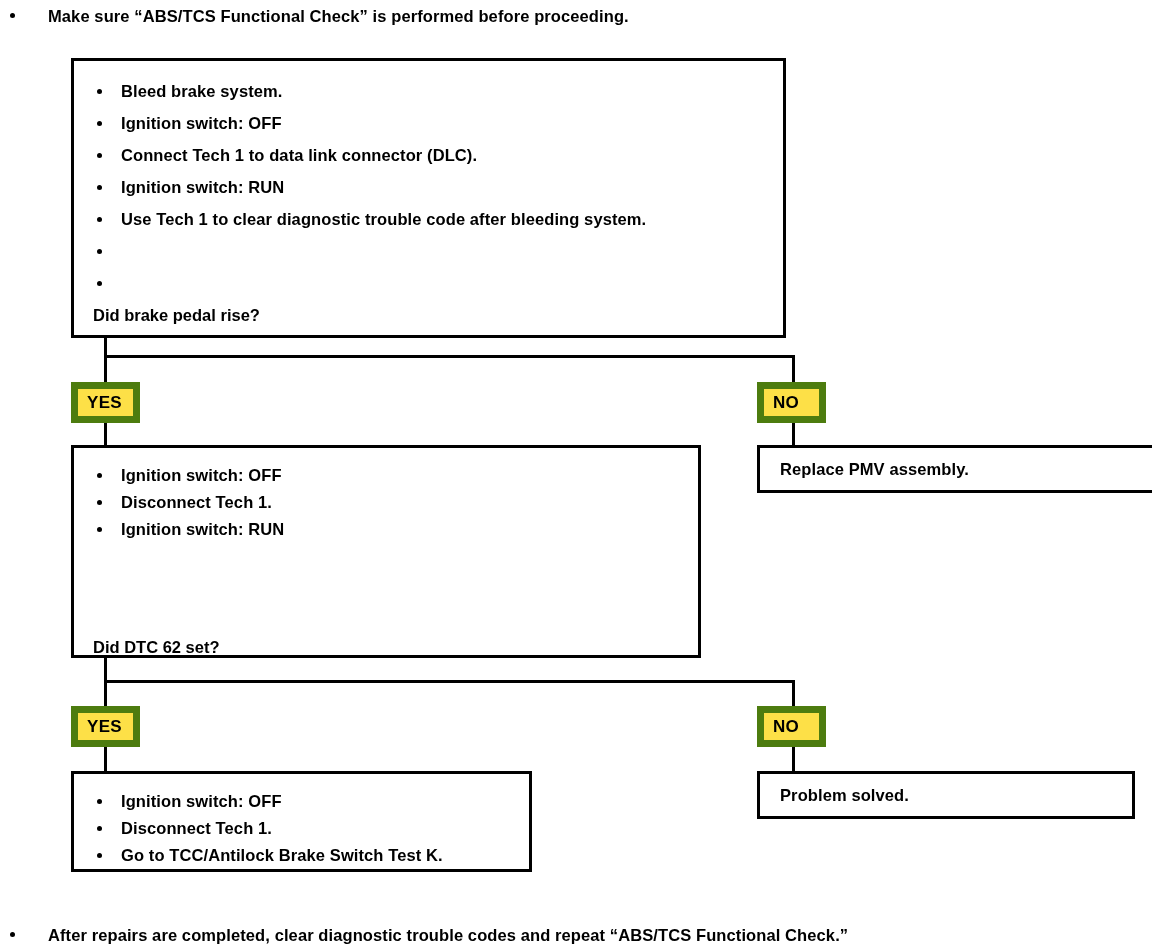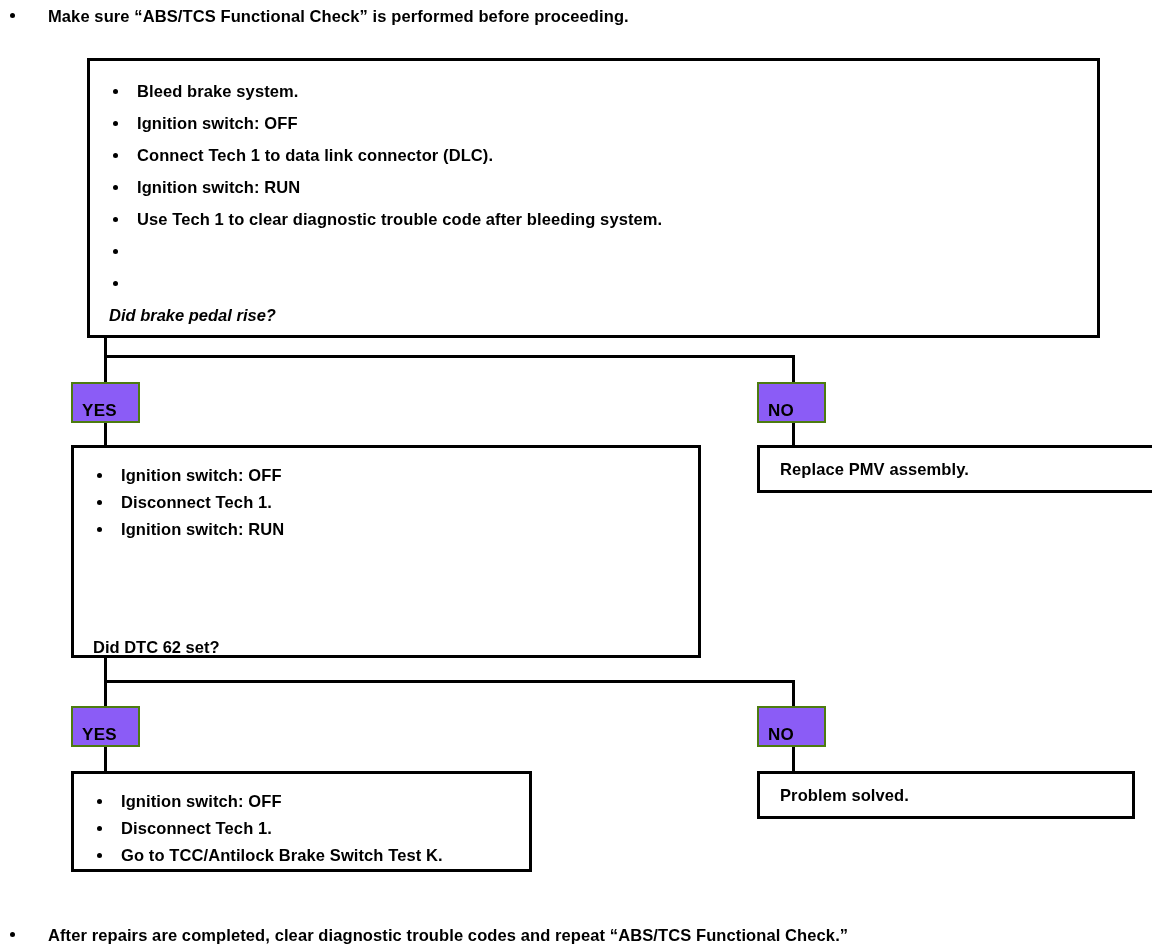--- a/index.html
+++ b/index.html
@@ -46,25 +46,25 @@
   .box {
     position: absolute;
     border: 3px solid #000000;
     background: #ffffff;
     box-sizing: border-box;
   }
 
   
   .label-box {
     position: absolute;
-    border: 2px solid #4d7c0f;
-    background: #8b5cf6;
+    border: 7px solid #4d7c0f;
+    background: #fde047;
     box-sizing: border-box;
     display: flex;
-    align-items: flex-end;
+    align-items: center;
     justify-content: flex-start;
   }
   .label-box .label-text {
     font-size: 17px;
     font-weight: 700;
     padding-left: 9px;
     letter-spacing: .3px;
   }
 
   
@@ -96,21 +96,20 @@
   .b1 li { height: 32px; line-height: 24px; }
   .b1 li .li-bullet { top: 10px; }
   .b1 li .li-text { margin-left: 24px; }
   .b1-q {
     position: absolute;
     left: 19px;
     top: 242px;
     font-size: 16.5px;
     font-weight: 700;
     line-height: 24px;
-    font-style: italic;
   }
 
   
   .b2 { position: absolute; left: 23px; top: 14px; }
   .b2 li { line-height: 27px; }
   .b2 li .li-bullet { top: 11px; }
   .b2 li .li-text { margin-left: 24px; }
   .b2 li .li-text .wrap2 { display: block; }
   .b2-q {
     position: absolute;
@@ -153,21 +152,21 @@
 </head>
 <body>
 
 <div id="page">
 
   <div class="note" style="left:10px; top:6px; width:1100px;">
     <span class="note-bullet"></span>
     <span class="note-text">Make sure “ABS/TCS Functional Check” is performed before proceeding.</span>
   </div>
 
-  <div class="box" style="left:71px; top:58px; width:1013px; height:280px;margin-left:16px;">
+  <div class="box" style="left:71px; top:58px; width:715px; height:280px;">
     <ul class="blist b1">
       <li>
         <span class="li-bullet"></span>
         <span class="li-text">Bleed brake system.</span>
       </li>
       <li>
         <span class="li-bullet"></span>
         <span class="li-text">Ignition switch:  OFF</span>
       </li>
       <li>

